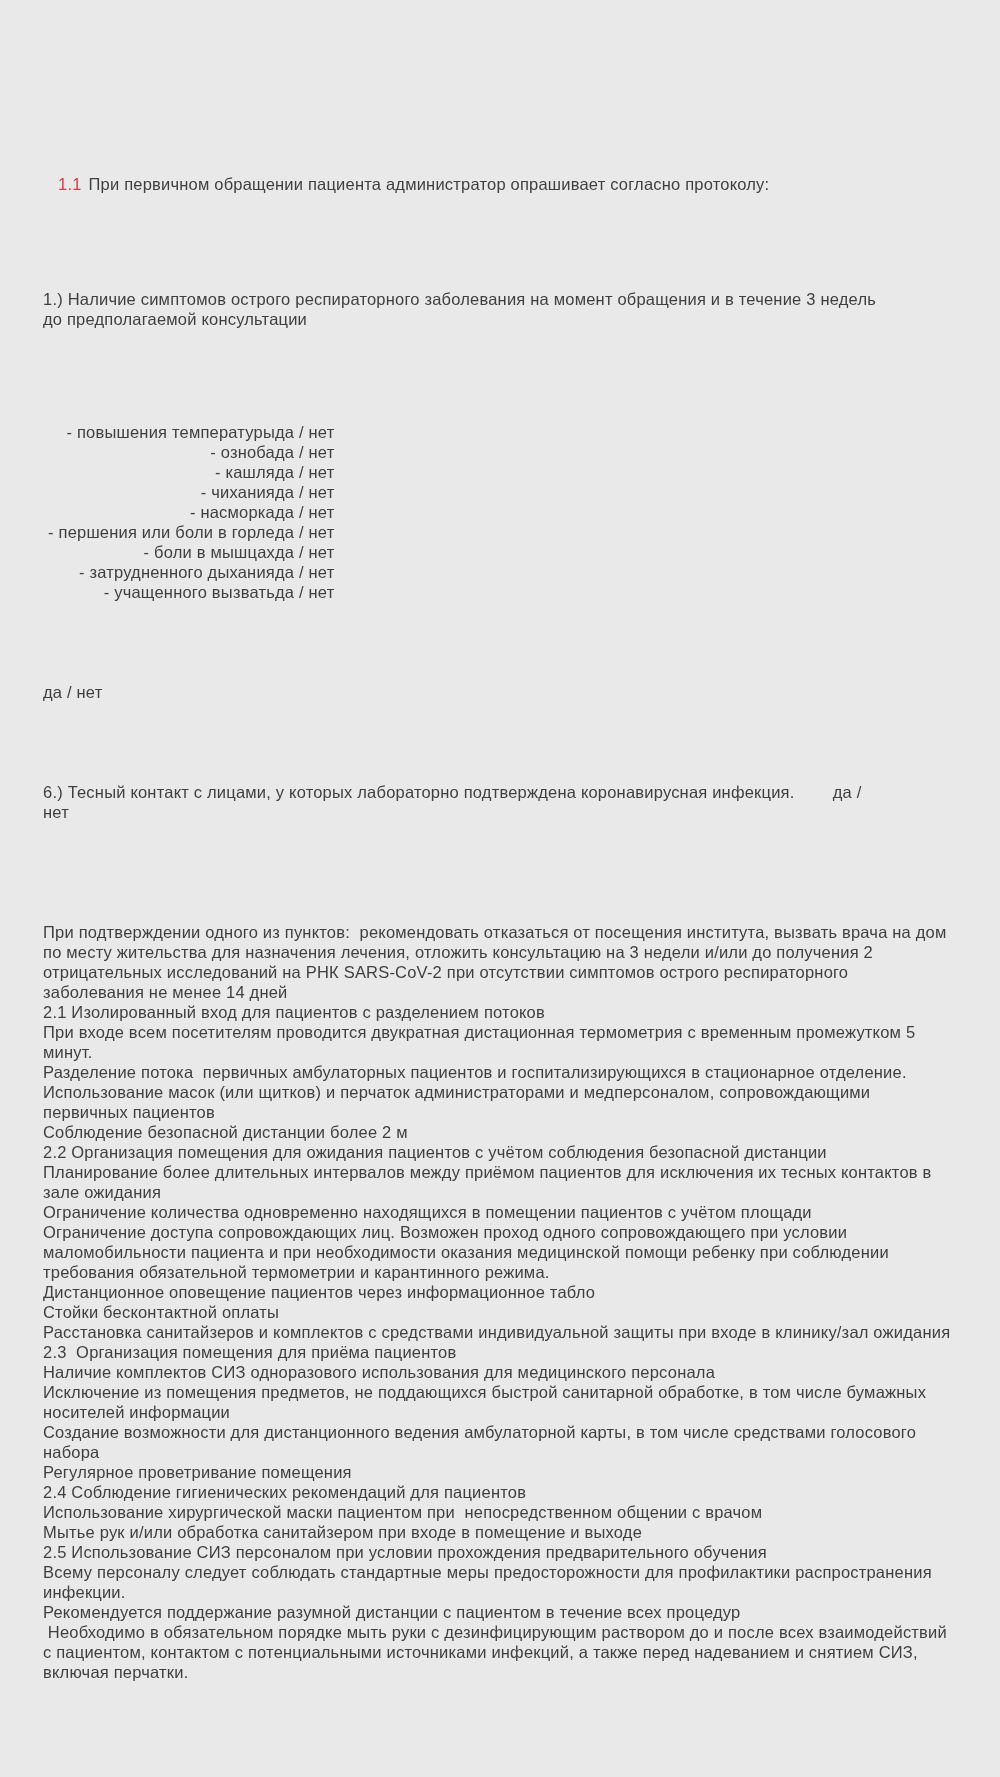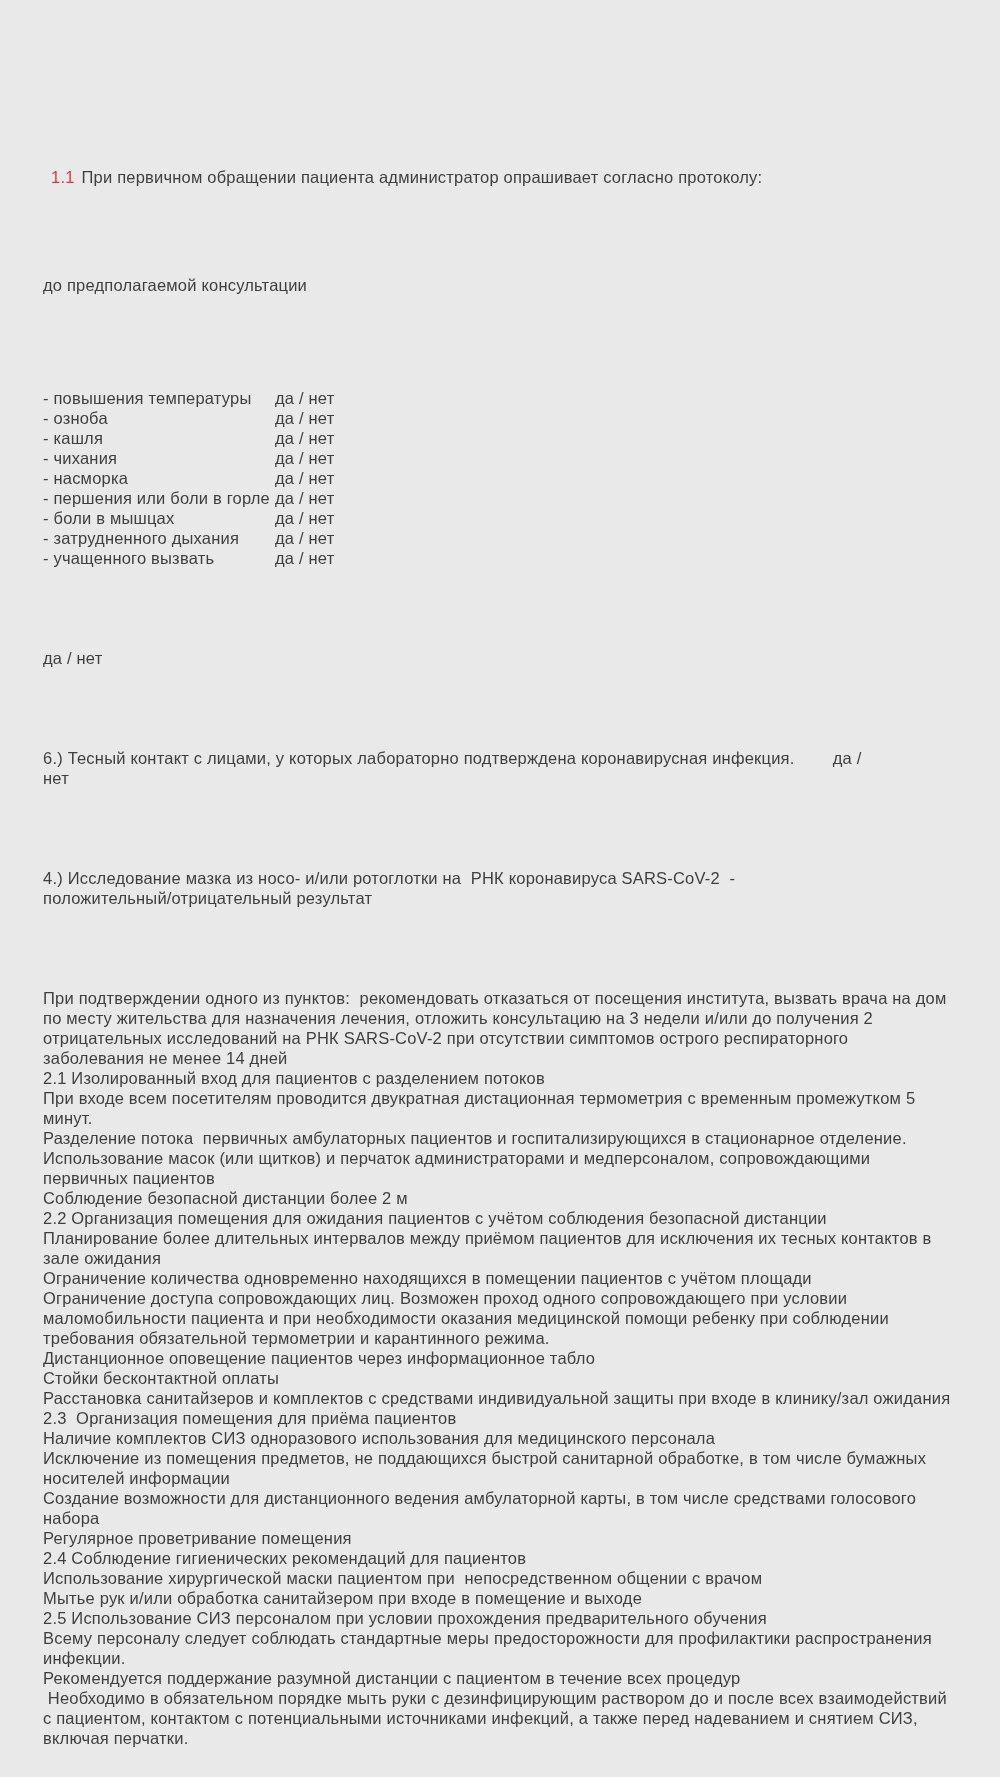--- a/index.html
+++ b/index.html
@@ -10,37 +10,37 @@
     font-family:"Liberation Sans","DejaVu Sans",sans-serif;
     overflow:hidden;
   }
   .doc{
     padding:99px 48px 0 43px;
     font-size:16.5px;
     line-height:20px;
     letter-spacing:0.2px;
     white-space:pre-wrap;
   }
-  .heading{margin:8px;}
+  .heading{margin:15px;}
   .heading .num{color:#df3a3e;margin-right:7px;}
   .block{margin-top:20px;}
   .symptoms{margin-top:33px;}
-  .symptom-row{display:flex;}
+  .symptom-row{display:flex;text-align:right;}
   .sym-label{flex:0 0 auto;min-width:232px;}
   .sym-answer{flex:0 0 auto;}
   .line,.para{min-height:20px;}
 </style>
 </head>
 <body>
 
 <div class="doc">
 
   <div class="heading"><span class="num">1.1</span><span>При первичном обращении пациента администратор опрашивает согласно протоколу:</span></div>
 
-  <div class="block"><div class="line">до предполагаемой консультации</div></div>
+  <div class="block"><div class="line">1.) Наличие симптомов острого респираторного заболевания на момент обращения и в течение 3 недель</div><div class="line">до предполагаемой консультации</div></div>
 
   <div class="block symptoms"><div class="symptom-row">
       <span class="sym-label">- повышения температуры</span>
       <span class="sym-answer">да / нет</span>
     </div><div class="symptom-row">
       <span class="sym-label">- озноба</span>
       <span class="sym-answer">да / нет</span>
     </div><div class="symptom-row">
       <span class="sym-label">- кашля</span>
       <span class="sym-answer">да / нет</span>
@@ -61,17 +61,16 @@
       <span class="sym-answer">да / нет</span>
     </div><div class="symptom-row">
       <span class="sym-label">- учащенного вызвать</span>
       <span class="sym-answer">да / нет</span>
     </div></div>
 
   <div class="block"><div class="line">да / нет</div></div>
 
   <div class="block"><div class="line">6.) Тесный контакт с лицами, у которых лабораторно подтверждена коронавирусная инфекция.        да /</div><div class="line">нет</div></div>
 
-  <div class="block"><div class="line">4.) Исследование мазка из носо- и/или ротоглотки на  РНК коронавируса SARS-CoV-2  -</div><div class="line">положительный/отрицательный результат</div></div>
 
   <div class="block body-block"><div class="para">При подтверждении одного из пунктов:  рекомендовать отказаться от посещения института, вызвать врача на дом по месту жительства для назначения лечения, отложить консультацию на 3 недели и/или до получения 2 отрицательных исследований на РНК SARS-CoV-2 при отсутствии симптомов острого респираторного заболевания не менее 14 дней</div><div class="para">2.1 Изолированный вход для пациентов с разделением потоков</div><div class="para">При входе всем посетителям проводится двукратная дистационная термометрия с временным промежутком 5 минут.</div><div class="para">Разделение потока  первичных амбулаторных пациентов и госпитализирующихся в стационарное отделение.</div><div class="para">Использование масок (или щитков) и перчаток администраторами и медперсоналом, сопровождающими первичных пациентов</div><div class="para">Соблюдение безопасной дистанции более 2 м</div><div class="para">2.2 Организация помещения для ожидания пациентов с учётом соблюдения безопасной дистанции</div><div class="para">Планирование более длительных интервалов между приёмом пациентов для исключения их тесных контактов в зале ожидания</div><div class="para">Ограничение количества одновременно находящихся в помещении пациентов с учётом площади</div><div class="para">Ограничение доступа сопровождающих лиц. Возможен проход одного сопровождающего при условии маломобильности пациента и при необходимости оказания медицинской помощи ребенку при соблюдении требования обязательной термометрии и карантинного режима.</div><div class="para">Дистанционное оповещение пациентов через информационное табло</div><div class="para">Стойки бесконтактной оплаты</div><div class="para">Расстановка санитайзеров и комплектов с средствами индивидуальной защиты при входе в клинику/зал ожидания</div><div class="para">2.3  Организация помещения для приёма пациентов</div><div class="para">Наличие комплектов СИЗ одноразового использования для медицинского персонала</div><div class="para">Исключение из помещения предметов, не поддающихся быстрой санитарной обработке, в том числе бумажных носителей информации</div><div class="para">Создание возможности для дистанционного ведения амбулаторной карты, в том числе средствами голосового набора</div><div class="para">Регулярное проветривание помещения</div><div class="para">2.4 Соблюдение гигиенических рекомендаций для пациентов</div><div class="para">Использование хирургической маски пациентом при  непосредственном общении с врачом</div><div class="para">Мытье рук и/или обработка санитайзером при входе в помещение и выходе</div><div class="para">2.5 Использование СИЗ персоналом при условии прохождения предварительного обучения</div><div class="para">Всему персоналу следует соблюдать стандартные меры предосторожности для профилактики распространения инфекции.</div><div class="para">Рекомендуется поддержание разумной дистанции с пациентом в течение всех процедур</div><div class="para"> Необходимо в обязательном порядке мыть руки с дезинфицирующим раствором до и после всех взаимодействий с пациентом, контактом с потенциальными источниками инфекций, а также перед надеванием и снятием СИЗ, включая перчатки.</div></div>
 
 </div>
 
 </body></html>

